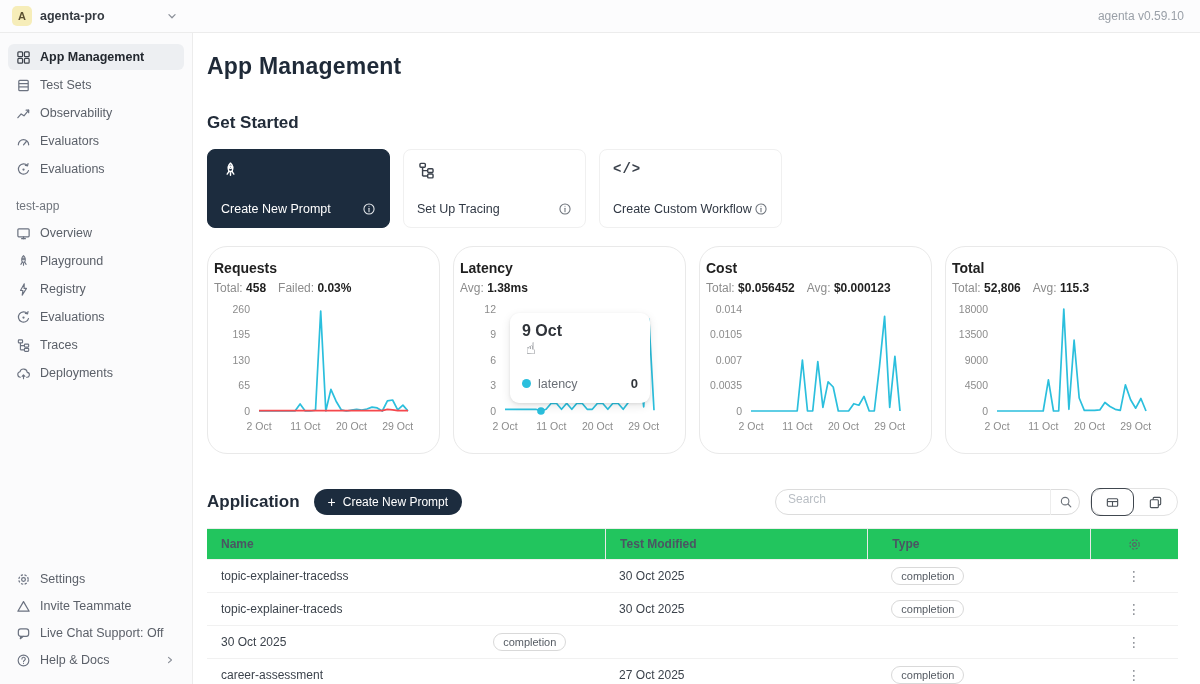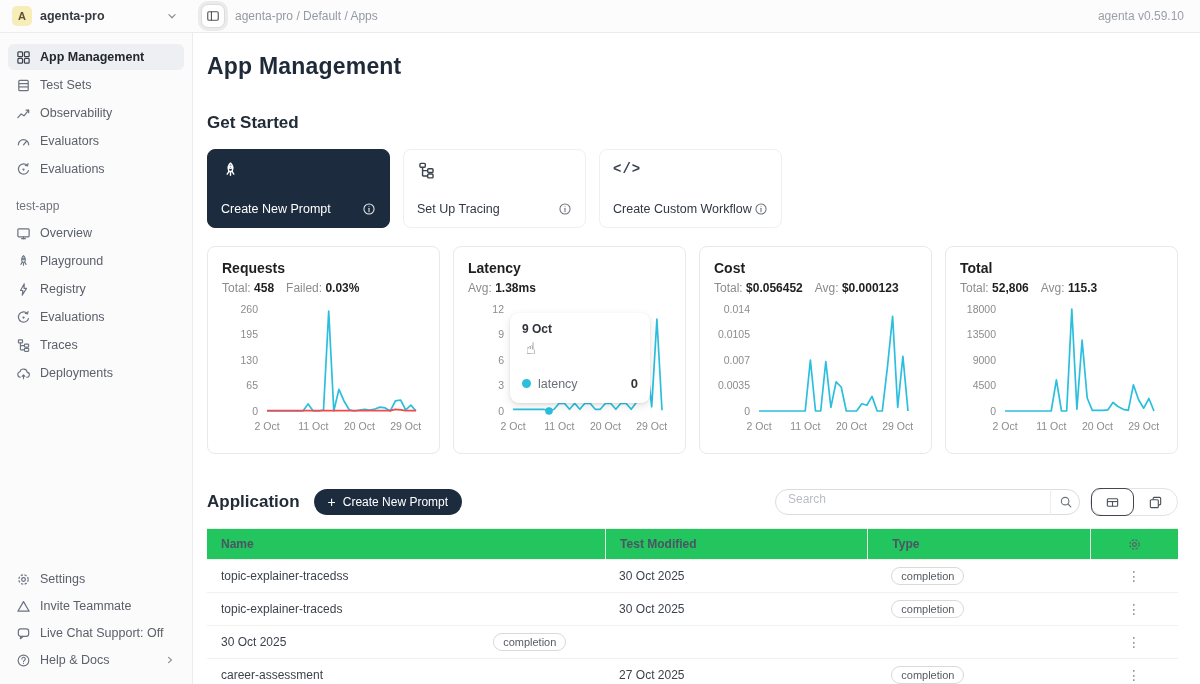--- a/index.html
+++ b/index.html
@@ -44,30 +44,30 @@
   .gs-label { font-size:12.5px; font-weight:500; color:#303844; }
   .gs-card.dark .gs-label { color:#fff; }
   .gs-icon { color:#3a414b; display:flex; }
   .gs-card.dark .gs-icon { color:#fff; }
   .gs-info { color:#6d737b; display:flex; }
   .gs-card.dark .gs-info { color:#e8ebee; }
   .code-glyph { font-size:14px; font-weight:700; letter-spacing:1px; color:#3a414b; font-family:"Liberation Mono","DejaVu Sans Mono",monospace; }
 
   
   .charts-row { margin-top:18px; display:flex; gap:13px; }
-  .chart-card { width:233px; height:208px; border:1px solid #e9e9e9; border-radius:8px; padding:13px 14px 4px; background:#fff; position:relative; }
+  .chart-card { width:233px; height:208px; border:1px solid #e9e9e9; border-radius:20px; padding:13px 6px 4px; background:#fff; position:relative; }
   .cc-title { font-size:14px; font-weight:700; color:#1f1f1f; }
   .cc-stats { margin-top:5px; font-size:12px; display:flex; gap:12px; }
   .cc-stats .lab { color:#8c8c8c; }
   .cc-stats .val { color:#1f1f1f; font-weight:700; }
   .cc-svg { display:block; margin-top:5px; }
 
   
   .chart-tooltip { position:absolute; left:56px; top:66px; width:140px; height:90px; background:#fff; border-radius:9px; box-shadow:0 3px 10px rgba(0,0,0,0.10), 0 1px 3px rgba(0,0,0,0.08); padding:9px 12px; z-index:3; }
-  .tt-title { font-size:12px; font-weight:700; color:#30343a; }
+  .tt-title { font-size:16px; font-weight:700; color:#30343a; }
   .tt-cursor { position:absolute; left:16px; top:26px; font-size:16px; color:#5a5f66; }
   .tt-row { position:absolute; left:12px; right:12px; bottom:12px; display:flex; align-items:center; gap:7px; }
   .tt-dot { width:9px; height:9px; border-radius:50%; background:#2bbfdd; flex:0 0 auto; }
   .tt-series { font-size:12.5px; color:#6a6f76; }
   .tt-val { margin-left:auto; font-size:13px; font-weight:700; color:#30343a; }
 
   
   .app-header { margin-top:34px; display:flex; align-items:center; }
   .app-title { font-size:17px; font-weight:600; color:#222c39; }
   .create-btn { margin-left:14px; height:26px; border:none; border-radius:14px; background:#1c2c3e; color:#fff; font-size:12px; display:flex; align-items:center; gap:7px; padding:0 14px; cursor:pointer; font-family:inherit; }
@@ -104,29 +104,20 @@
 
   <div class="topbar">
     <div class="ws">
       <div class="ws-avatar">A</div>
       <div class="ws-name">agenta-pro</div>
       <span class="ws-chev">
         <svg class="ic16" width="14" height="14" viewBox="0 0 16 16" fill="none" stroke="currentColor" stroke-width="1.4" stroke-linecap="round" stroke-linejoin="round">
             <path d="M4.5 6.5 L8 10 L11.5 6.5"></path>
           </svg>
       </span>
-    </div>
-    <div class="crumb-zone">
-      <button class="panel-btn">
-        <svg class="ic16" width="14" height="14" viewBox="0 0 16 16" fill="none" stroke="currentColor" stroke-width="1.3" stroke-linecap="round">
-            <rect x="2" y="3.2" width="12" height="9.6" rx="1.5"></rect>
-            <line x1="6.2" y1="3.2" x2="6.2" y2="12.8"></line>
-          </svg>
-      </button>
-      <span class="crumb">agenta-pro / Default / Apps</span>
     </div>
     <span class="version">agenta v0.59.10</span>
   </div>
 
   <div class="body-wrap">
 
     <div class="sidebar">
       <div class="nav-item active">
         <span class="ic">
             <svg class="ic16" width="15" height="15" viewBox="0 0 16 16" fill="none" stroke="currentColor" stroke-width="1.3">

